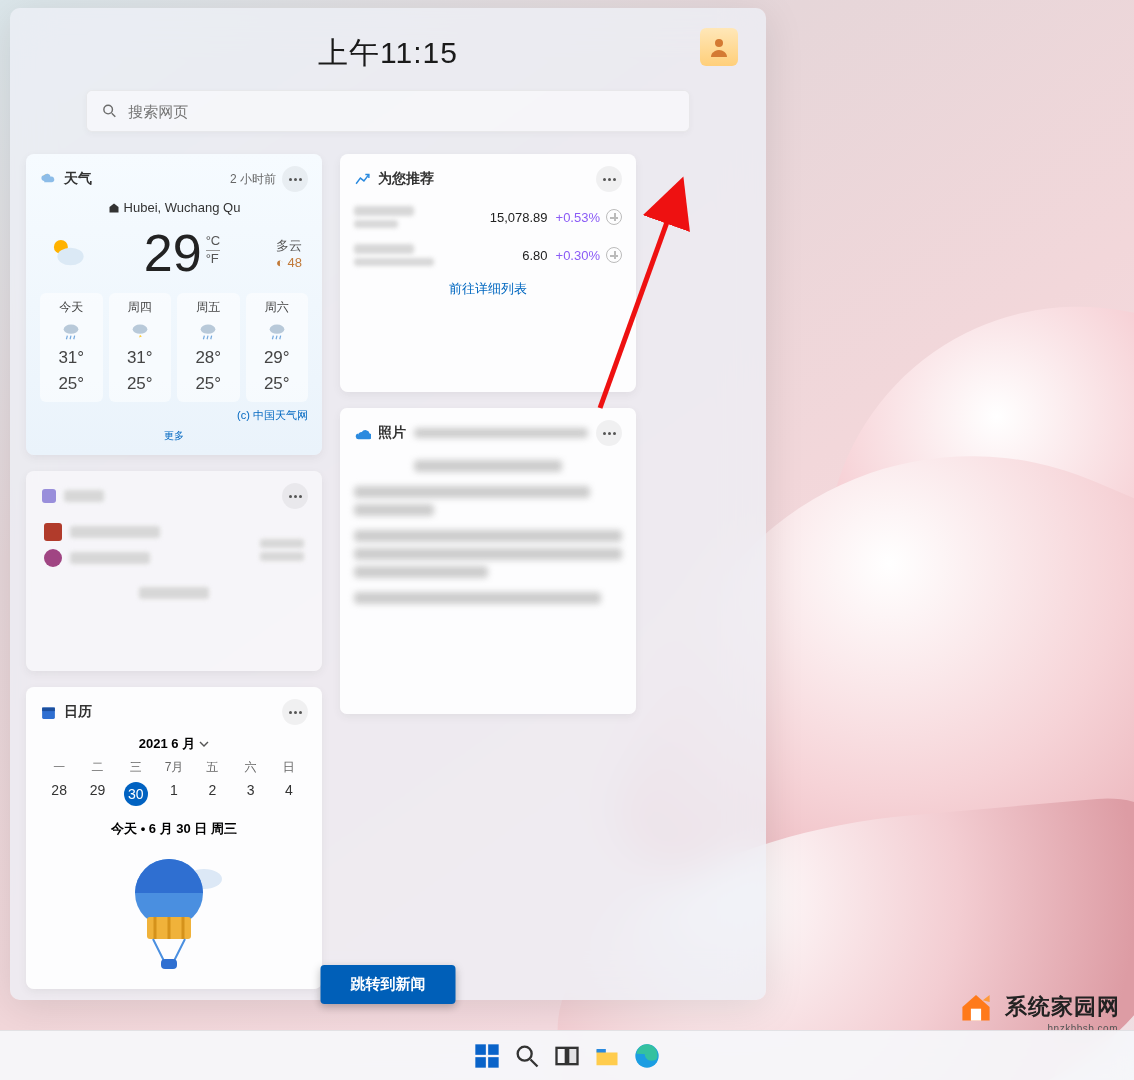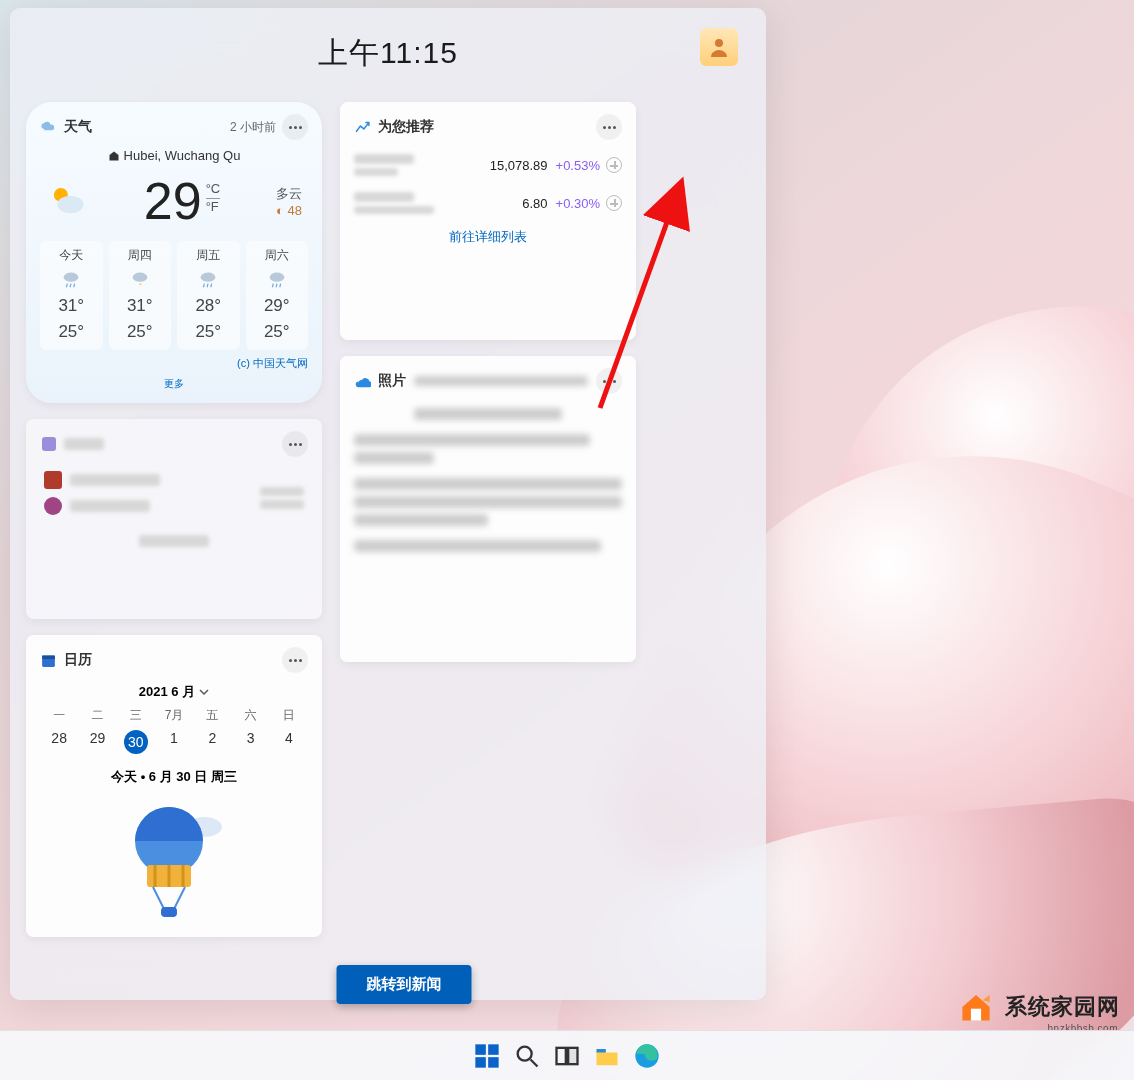--- a/index.html
+++ b/index.html
@@ -99,21 +99,20 @@
 
 
 .arrow { position:absolute; pointer-events:none; }
 
 
 .news-btn {
   position:absolute; left:50%; transform:translateX(-50%); bottom:-4px;
   background:#005fb8; color:#fff; font-size:15px; font-weight:600;
   padding: 10px 30px; border-radius:4px; cursor:pointer;
   box-shadow: 0 3px 8px rgba(0,0,0,0.25);
-  margin-left: 16px;
 }
 
 
 .taskbar {
   position:absolute; left:0; right:0; bottom:0; height:50px;
   background: rgba(245,246,250,0.94); backdrop-filter: blur(10px);
   border-top:1px solid rgba(0,0,0,0.08);
   display:flex; align-items:center; justify-content:center; gap:12px;
 }
 .taskbar .tb-item { width:28px; height:28px; display:flex; align-items:center; justify-content:center; cursor:pointer; }
@@ -134,26 +133,33 @@
   <div class="panel-top">
     <div class="time">上午11:15</div>
     <div class="avatar">
       <svg viewBox="0 0 24 24">
           <circle cx="12" cy="8" r="4" fill="#d47a33"></circle>
           <path d="M4 22c0-4 4-7 8-7s8 3 8 7" fill="#d47a33"></path>
         </svg>
     </div>
   </div>
 
+  <div class="search">
+    <svg viewBox="0 0 24 24" fill="none" stroke="currentColor" stroke-width="2">
+        <circle cx="10" cy="10" r="6"></circle>
+        <line x1="15" y1="15" x2="20" y2="20"></line>
+      </svg>
+    <input placeholder="搜索网页" style="">
+  </div>
 
   <div class="grid">
 
     <div class="col">
 
-      <div class="card weather" style="background:linear-gradient(#f6fbff,#eaf3fb);border-radius:26px;">
+      <div class="card weather" style="background:linear-gradient(#f6fbff,#eaf3fb);">
         <div class="card-header">
           <span class="ic">
               <svg viewBox="0 0 24 24">
                 <circle cx="8" cy="8" r="3.2" fill="#ffb200"></circle>
                 <path d="M6 14a4 4 0 0 1 0-8 5 5 0 0 1 9 2 4 4 0 0 1 2 8H6z" fill="#8cbce8"></path>
               </svg>
             </span>
           <span>天气</span>
           <span class="updated">2 小时前</span>
           <div class="more-btn">

